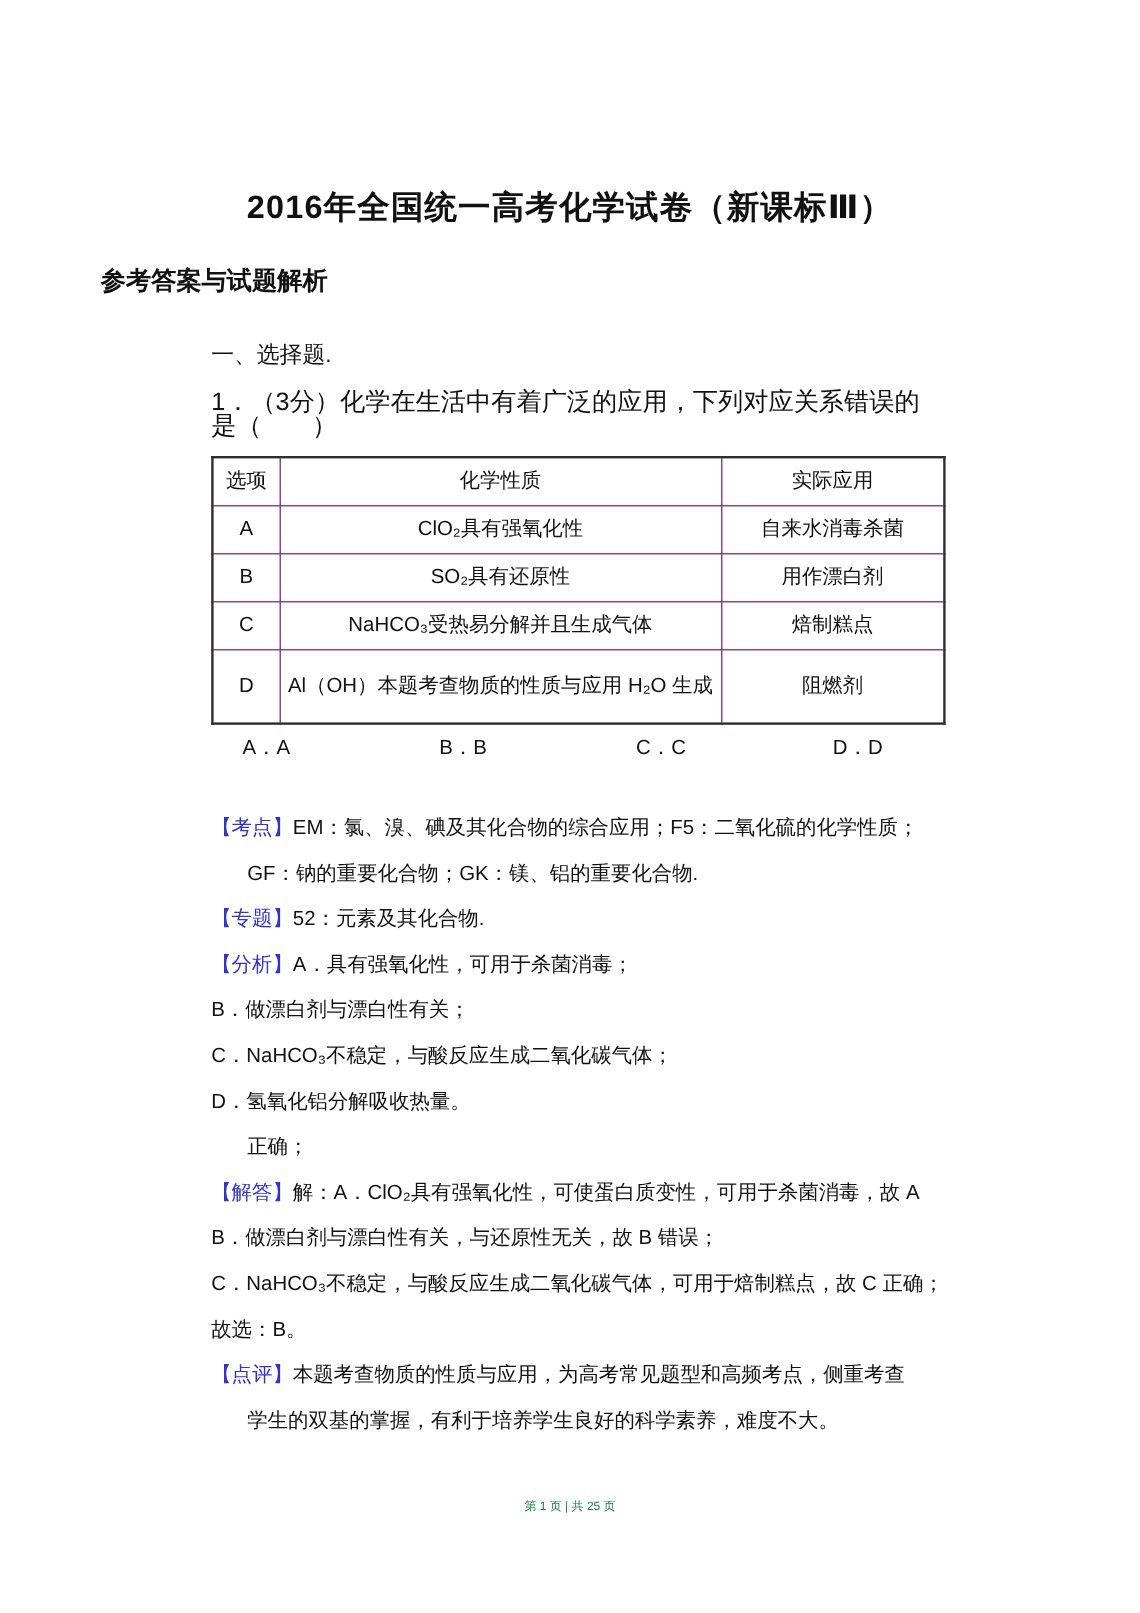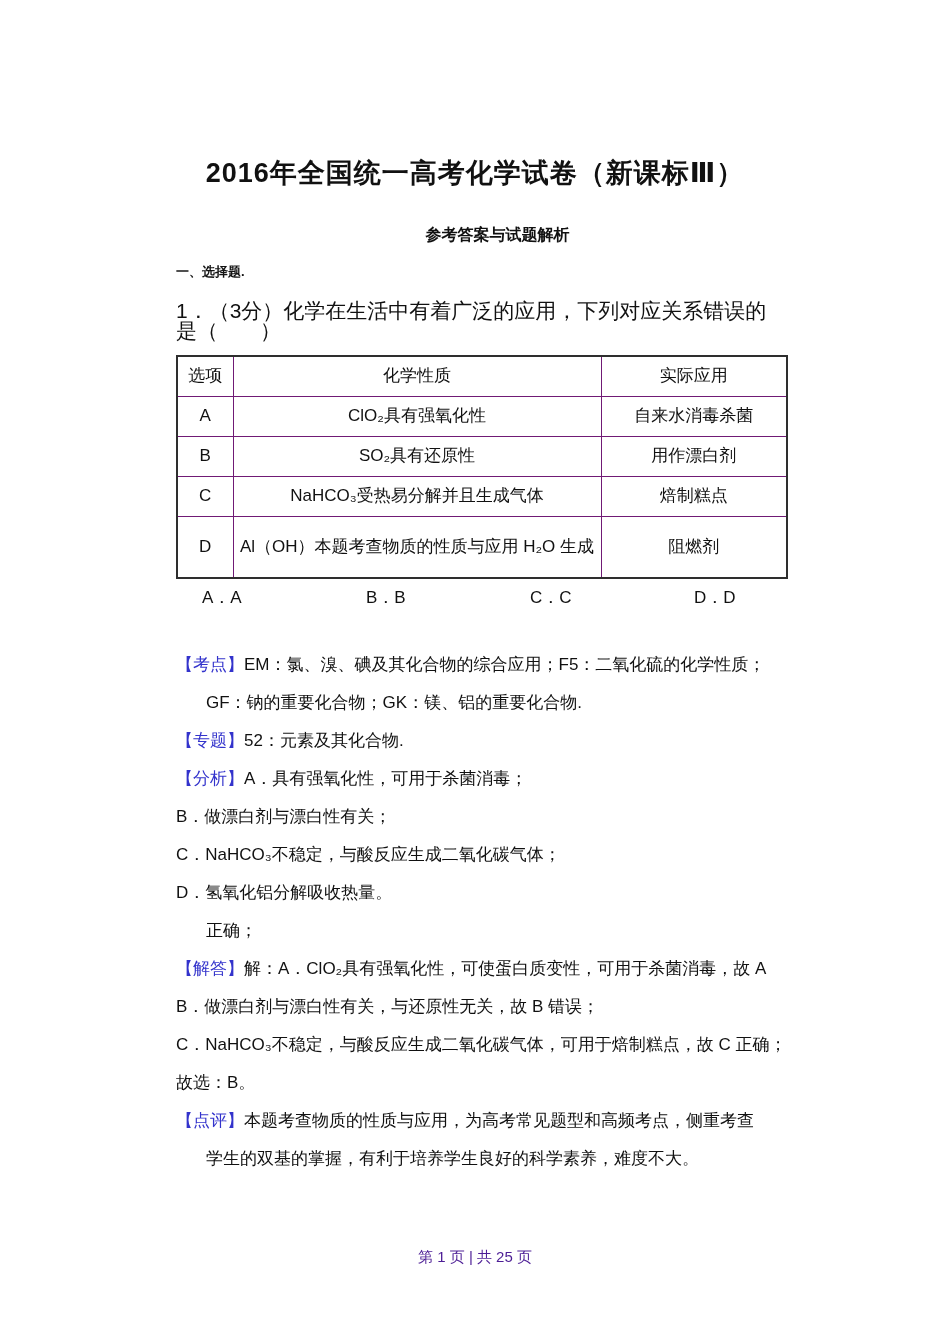--- a/index.html
+++ b/index.html
@@ -17,33 +17,32 @@
   .title {
     padding-top: 157px;
     text-align: center;
     font-size: 27px;
     font-weight: 700;
     line-height: 32px;
     letter-spacing: 1px;
   }
   .subtitle {
     margin-top: 37px;
-    text-align: center;
-    font-size: 16px;
+    font-size: 21px;
     font-weight: 700;
     line-height: 18px;
     padding-left: 45px;
   }
   .content {
     padding: 0 137px;
   }
   .section-heading {
-    margin-top: 18px;
-    font-size: 13px;
-    font-weight: 700;
+    margin-top: 43px;
+    font-size: 19px;
+    font-weight: 400;
     line-height: 20px;
   }
   .question-line {
     margin-top: 19px;
     font-size: 21px;
     line-height: 20px;
   }
   table.qtable {
     margin-top: 14px;
     border-collapse: collapse;
@@ -79,22 +78,22 @@
     white-space: nowrap;
   }
   .ln.cont { padding-left: 30px; }
   .tag { color: #3333CC; }
   .footer {
     position: absolute;
     top: 1248px;
     left: 0;
     right: 0;
     text-align: center;
-    font-size: 15px;
-    color: #4c1d95;
+    font-size: 10px;
+    color: #15803d;
   }
 </style>
 </head>
 <body>
 
 <div class="page">
 
   <h1 class="title">2016年全国统一高考化学试卷（新课标Ⅲ）</h1>
 
   <div class="subtitle">参考答案与试题解析</div>

